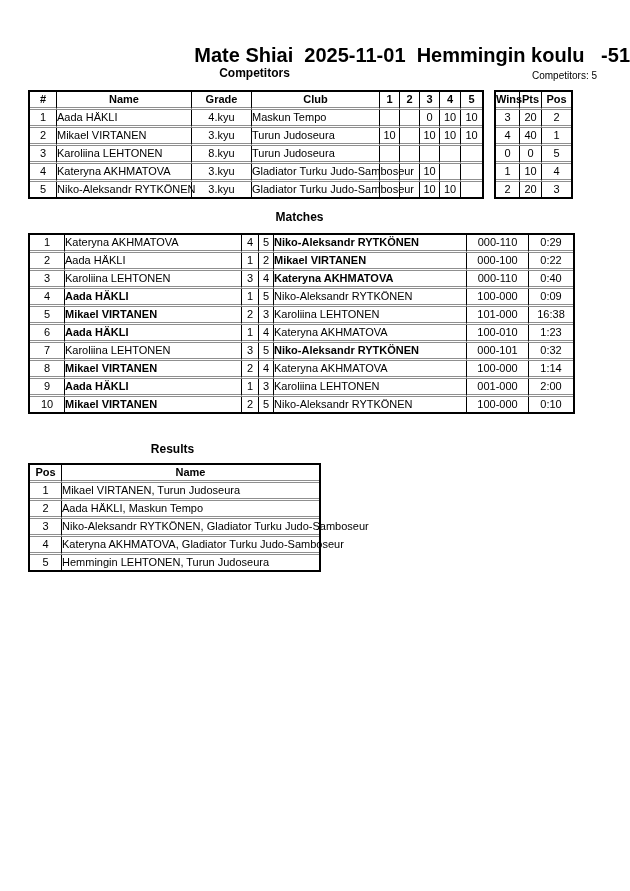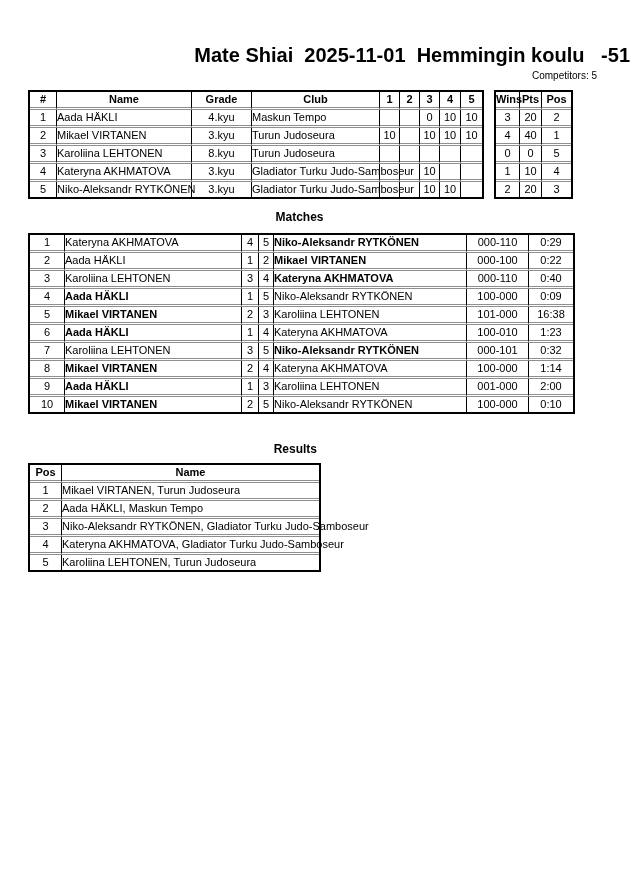--- a/index.html
+++ b/index.html
@@ -8,21 +8,21 @@
     font-family:"Liberation Sans","DejaVu Sans",sans-serif; color:#000;
     overflow:hidden;
   }
   .title {
     position:absolute; top:44px; left:0; width:630px; text-align:right;
     font-size:20px; font-weight:bold; white-space:pre; letter-spacing:0px;
   }
   .sec-label { position:absolute; font-size:12px; font-weight:bold; text-align:center; }
   .comp-label    { top:66px;  left:28px; width:453px; }
   .matches-label { top:210px; left:28px; width:543px; }
-  .results-label { top:442px; left:28px; width:289px;text-align:right; }
+  .results-label { top:442px; left:28px; width:289px; }
   .comp-count { position:absolute; top:70px; right:33px; font-size:10px;margin-left:30px; }
 
   .comp-tables { position:absolute; top:90px; left:28px; display:flex; align-items:flex-start; }
 
   table.grid {
     border-collapse:separate; border-spacing:0; table-layout:fixed;
     border:2px solid #000;
   }
   .grid th, .grid td {
     height:15px; line-height:15px; padding:0; font-size:11px;
@@ -43,20 +43,21 @@
   .matches-table { position:absolute; top:233px; left:28px; width:543px; }
   .results-table { position:absolute; top:463px; left:28px; width:289px; }
 </style>
 </head>
 <body>
 
 <div class="page">
 
   <div class="title">Mate Shiai  2025-11-01  Hemmingin koulu   -51</div>
 
+  <div class="sec-label comp-label">Competitors</div>
   <div class="comp-count">Competitors: 5</div>
 
   <div class="comp-tables">
     <table class="grid comp-main">
       <colgroup>
         <col style="width:27px">
           <col style="width:135px">
           <col style="width:60px">
           <col style="width:128px">
         <col style="width:20px">
@@ -324,19 +325,19 @@
     </tr>
     <tr>
       <td class="c">4</td>
       <td class="l">
             <div class="ovf">Kateryna AKHMATOVA, Gladiator Turku Judo-Samboseur</div>
           </td>
     </tr>
     <tr>
       <td class="c">5</td>
       <td class="l">
-            <div class="ovf">Karoliina LEHTONEN, Turun Judoseura</div>
+            <div class="ovf">Hemmingin LEHTONEN, Turun Judoseura</div>
           </td>
     </tr>
   </tbody>
     </table>
 
 </div>
 
 </body></html>

